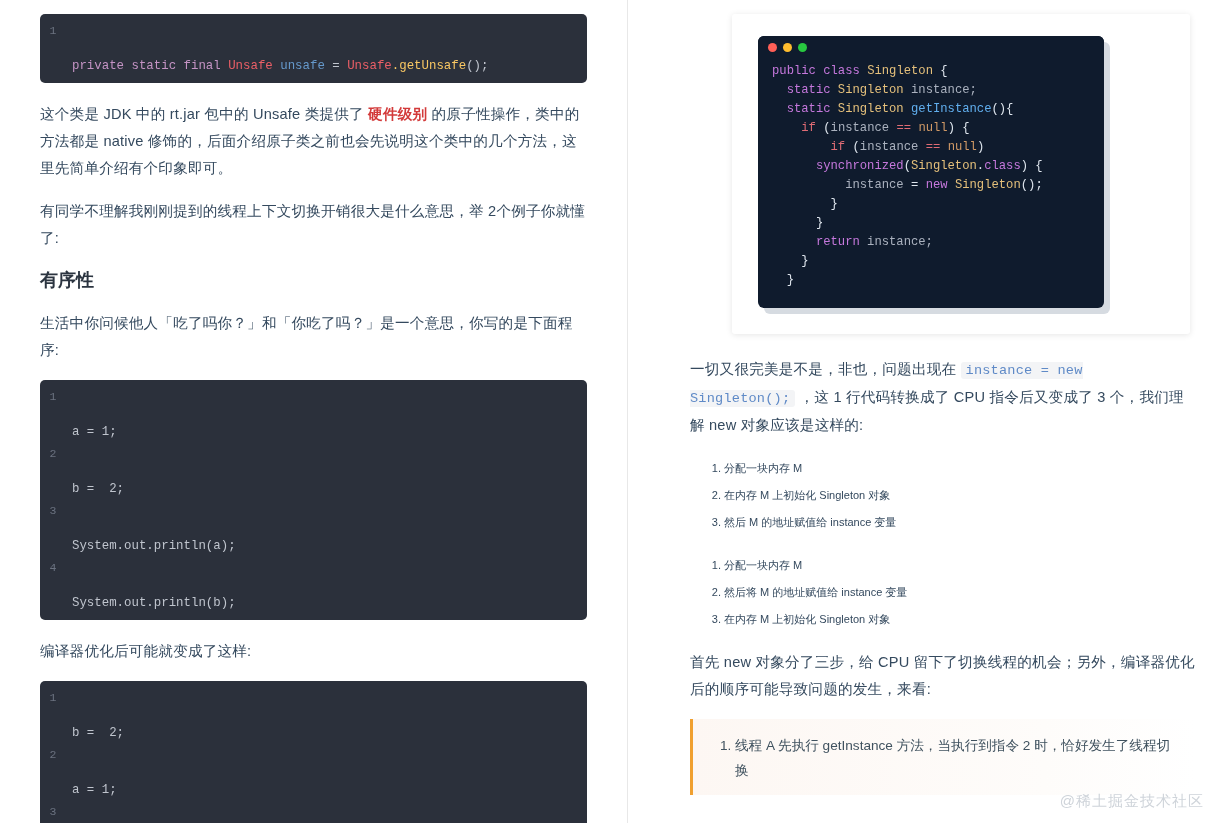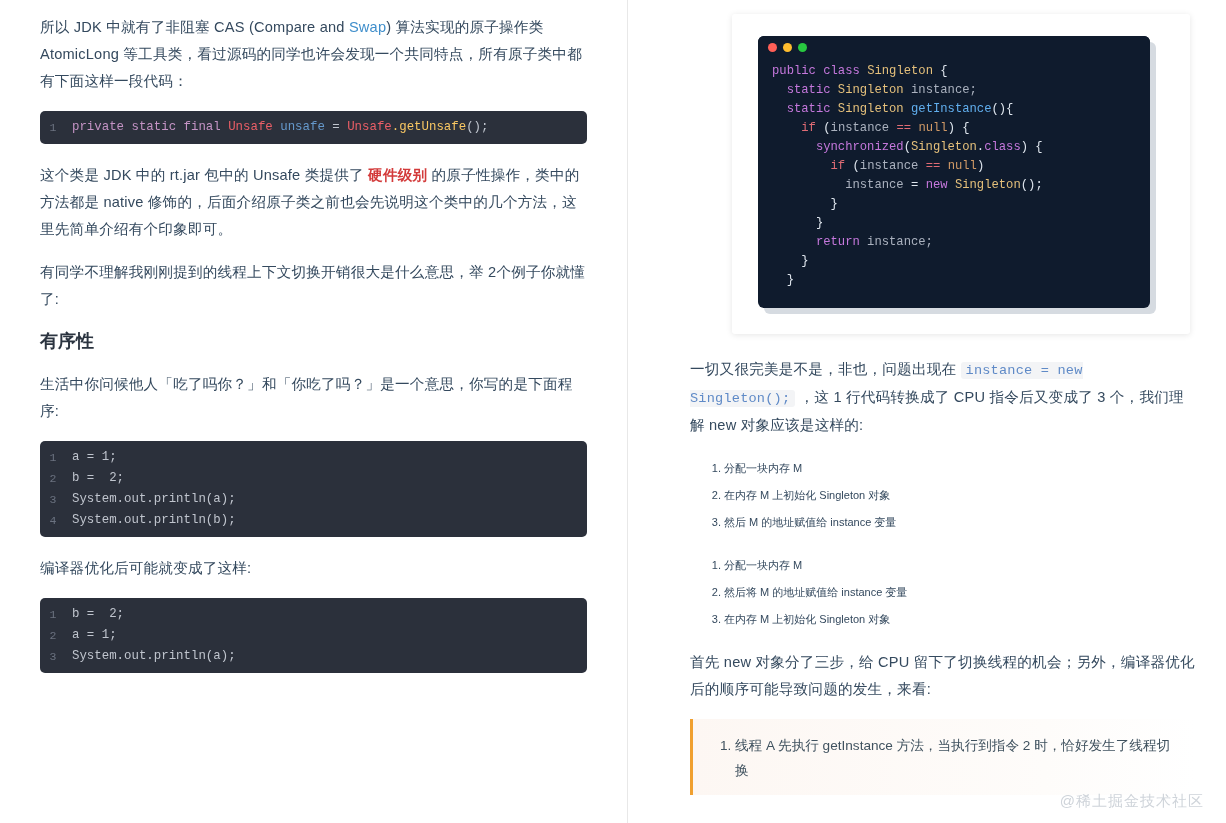--- a/index.html
+++ b/index.html
@@ -81,20 +81,21 @@
   .code-line .ln {
     width: 26px;
     flex: 0 0 26px;
     text-align: center;
     color: #6b7280;
     font-size: 11.5px;
   }
   .code-line .ctext {
     padding-left: 6px;
     color: #c0c5ce;
+    margin-top: 36px;
   }
   .c-kw { color: #c594c5; }
   .c-type { color: #ec5f67; }
   .c-var { color: #6699cc; }
   .c-fn { color: #fac863; }
   .c-op { color: #c0c5ce; }
   .c-pink { color: #ec5f67; }
 
   
   .callout {
@@ -131,21 +132,21 @@
     padding: 22px 26px 26px 26px;
     margin: 6px 0 22px 42px;
     width: 406px;
     box-sizing: content-box;
   }
   .mac-window {
     background: #0f1b2d;
     border-radius: 6px;
     box-shadow: 6px 6px 0 0 rgba(180,190,200,0.55);
     overflow: hidden;
-    width: 392px;
+    width: 346px;
   }
   .mac-bar {
     height: 22px;
     display: flex;
     align-items: center;
     padding-left: 10px;
     gap: 6px;
     background: #0f1b2d;
   }
   .dot { width: 9px; height: 9px; border-radius: 50%; display: inline-block; }
@@ -198,21 +199,20 @@
     letter-spacing: 1px;
   }
 </style>
 </head>
 <body>
 
 <div class="page">
 
   <div class="col col-left">
 
-    <p class="para"><span>所以 JDK 中就有了非阻塞 CAS (Compare and </span><span class="kw-blue">Swap</span><span>) 算法实现的原子操作类 AtomicLong 等工具类，看过源码的同学也许会发现一个共同特点，所有原子类中都有下面这样一段代码：</span></p>
 
     <div class="code-block">
       <div class="code-line">
         <span class="ln">1</span>
         <span class="ctext"><span class="c-kw">private static final</span><span class="c-type"> Unsafe</span><span class="c-var"> unsafe</span><span class="c-op"> = </span><span class="c-type">Unsafe</span><span class="c-fn">.getUnsafe</span><span class="c-op">();</span></span>
       </div>
     </div>
 
     <p class="para"><span>这个类是 JDK 中的 rt.jar 包中的 Unsafe 类提供了 </span><span class="hl-red">硬件级别</span><span> 的原子性操作，类中的方法都是 native 修饰的，后面介绍原子类之前也会先说明这个类中的几个方法，这里先简单介绍有个印象即可。</span></p>
 
@@ -250,22 +250,22 @@
         <div class="mac-bar">
           <span class="dot red"></span>
           <span class="dot yellow"></span>
           <span class="dot green"></span>
         </div>
         <div class="mac-code">
           <div class="mline"><span class="m-kw">public</span> <span class="m-kw">class</span> <span class="m-type">Singleton</span> <span class="m-white">{</span></div>
           <div class="mline">  <span class="m-kw">static</span> <span class="m-type">Singleton</span> <span class="m-plain">instance;</span></div>
           <div class="mline">  <span class="m-kw">static</span> <span class="m-type">Singleton</span> <span class="m-fn">getInstance</span><span class="m-white">(){</span></div>
           <div class="mline">    <span class="m-kw2">if</span> <span class="m-white">(</span><span class="m-plain">instance</span> <span class="m-kw2">==</span> <span class="m-null">null</span><span class="m-white">) {</span></div>
+          <div class="mline">        <span class="m-kw2">if</span> <span class="m-white">(</span><span class="m-plain">instance</span> <span class="m-kw2">==</span> <span class="m-null">null</span><span class="m-white">)</span></div>
           <div class="mline">      <span class="m-kw">synchronized</span><span class="m-white">(</span><span class="m-type">Singleton</span><span class="m-white">.</span><span class="m-kw">class</span><span class="m-white">) {</span></div>
-          <div class="mline">        <span class="m-kw2">if</span> <span class="m-white">(</span><span class="m-plain">instance</span> <span class="m-kw2">==</span> <span class="m-null">null</span><span class="m-white">)</span></div>
           <div class="mline">          <span class="m-plain">instance</span> <span class="m-white">=</span> <span class="m-kw">new</span> <span class="m-type">Singleton</span><span class="m-white">();</span></div>
           <div class="mline">        <span class="m-white">}</span></div>
           <div class="mline">      <span class="m-white">}</span></div>
           <div class="mline">      <span class="m-kw">return</span> <span class="m-plain">instance;</span></div>
           <div class="mline">    <span class="m-white">}</span></div>
           <div class="mline">  <span class="m-white">}</span></div>
         </div>
       </div>
     </div>
 

